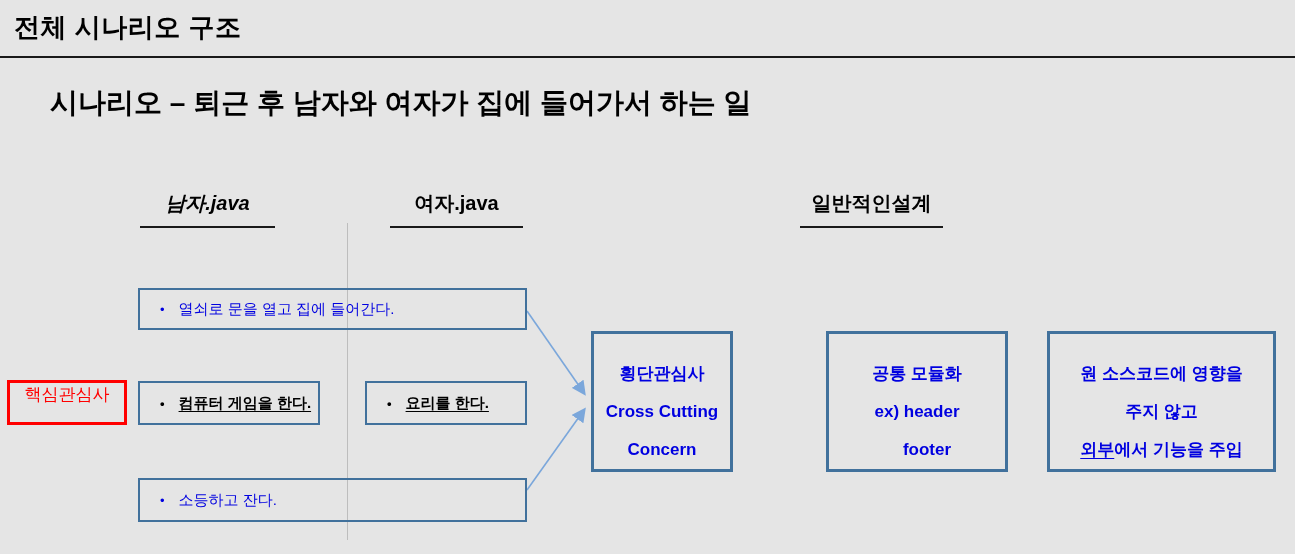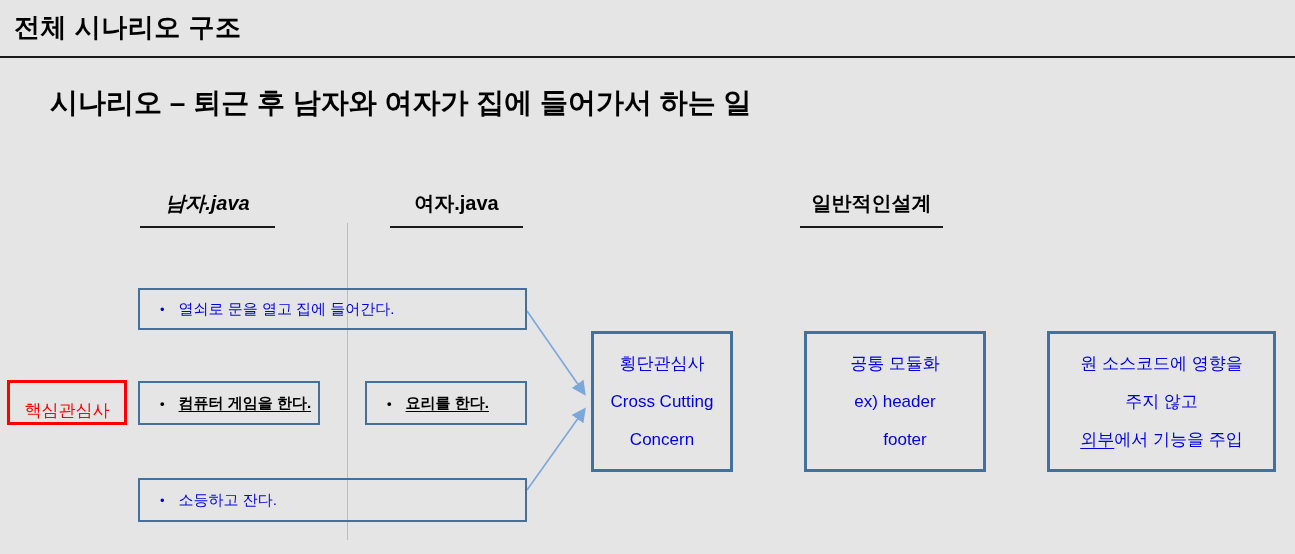--- a/index.html
+++ b/index.html
@@ -72,35 +72,35 @@
   .black-task { color: #000; font-weight: bold; }
   .black-task .task-text { text-decoration: underline; text-underline-offset: 3px; }
   .core-box {
     position: absolute;
     left: 7px; top: 380px;
     width: 120px; height: 45px;
     border: 3px solid #FF0000;
     color: #FF0000;
     font-size: 17px;
     display: flex;
-    align-items: flex-end;
+    align-items: flex-start;
     justify-content: center;
   }
   .concept-box {
     position: absolute;
     top: 331px;
     height: 141px;
     border: 3px solid #41719C;
     color: #0000E0;
-    font-weight: normal;
+    font-weight: bold;
     font-size: 17px;
     text-align: center;
     display: flex;
     flex-direction: column;
-    justify-content: center;
+    justify-content: flex-end;
   }
   .concept-box .line { line-height: 38px; }
   .indent-right { padding-left: 20px; }
   .part-underline { text-decoration: underline; text-underline-offset: 3px; }
   .arrows {
     position: absolute;
     left: 0; top: 0;
     width: 1295px; height: 554px;
     pointer-events: none;
   }
@@ -153,21 +153,21 @@
     <span class="bullet">•</span>
     <span class="task-text">소등하고 잔다.</span>
   </div>
 
   <div class="concept-box" style="left:591px;width:142px;">
     <div class="line">횡단관심사</div>
     <div class="line">Cross Cutting</div>
     <div class="line">Concern</div>
   </div>
 
-  <div class="concept-box" style="left:804px;width:182px;">
+  <div class="concept-box" style="left:826px;width:182px;">
     <div class="line">공통 모듈화</div>
     <div class="line">ex) header</div>
     <div class="line indent-right">footer</div>
   </div>
 
   <div class="concept-box" style="left:1047px;width:229px;">
     <div class="line">원 소스코드에 영향을</div>
     <div class="line">주지 않고</div>
     <div class="line">
       <span class="part-underline">외부</span><span>에서 기능을 주입</span>

